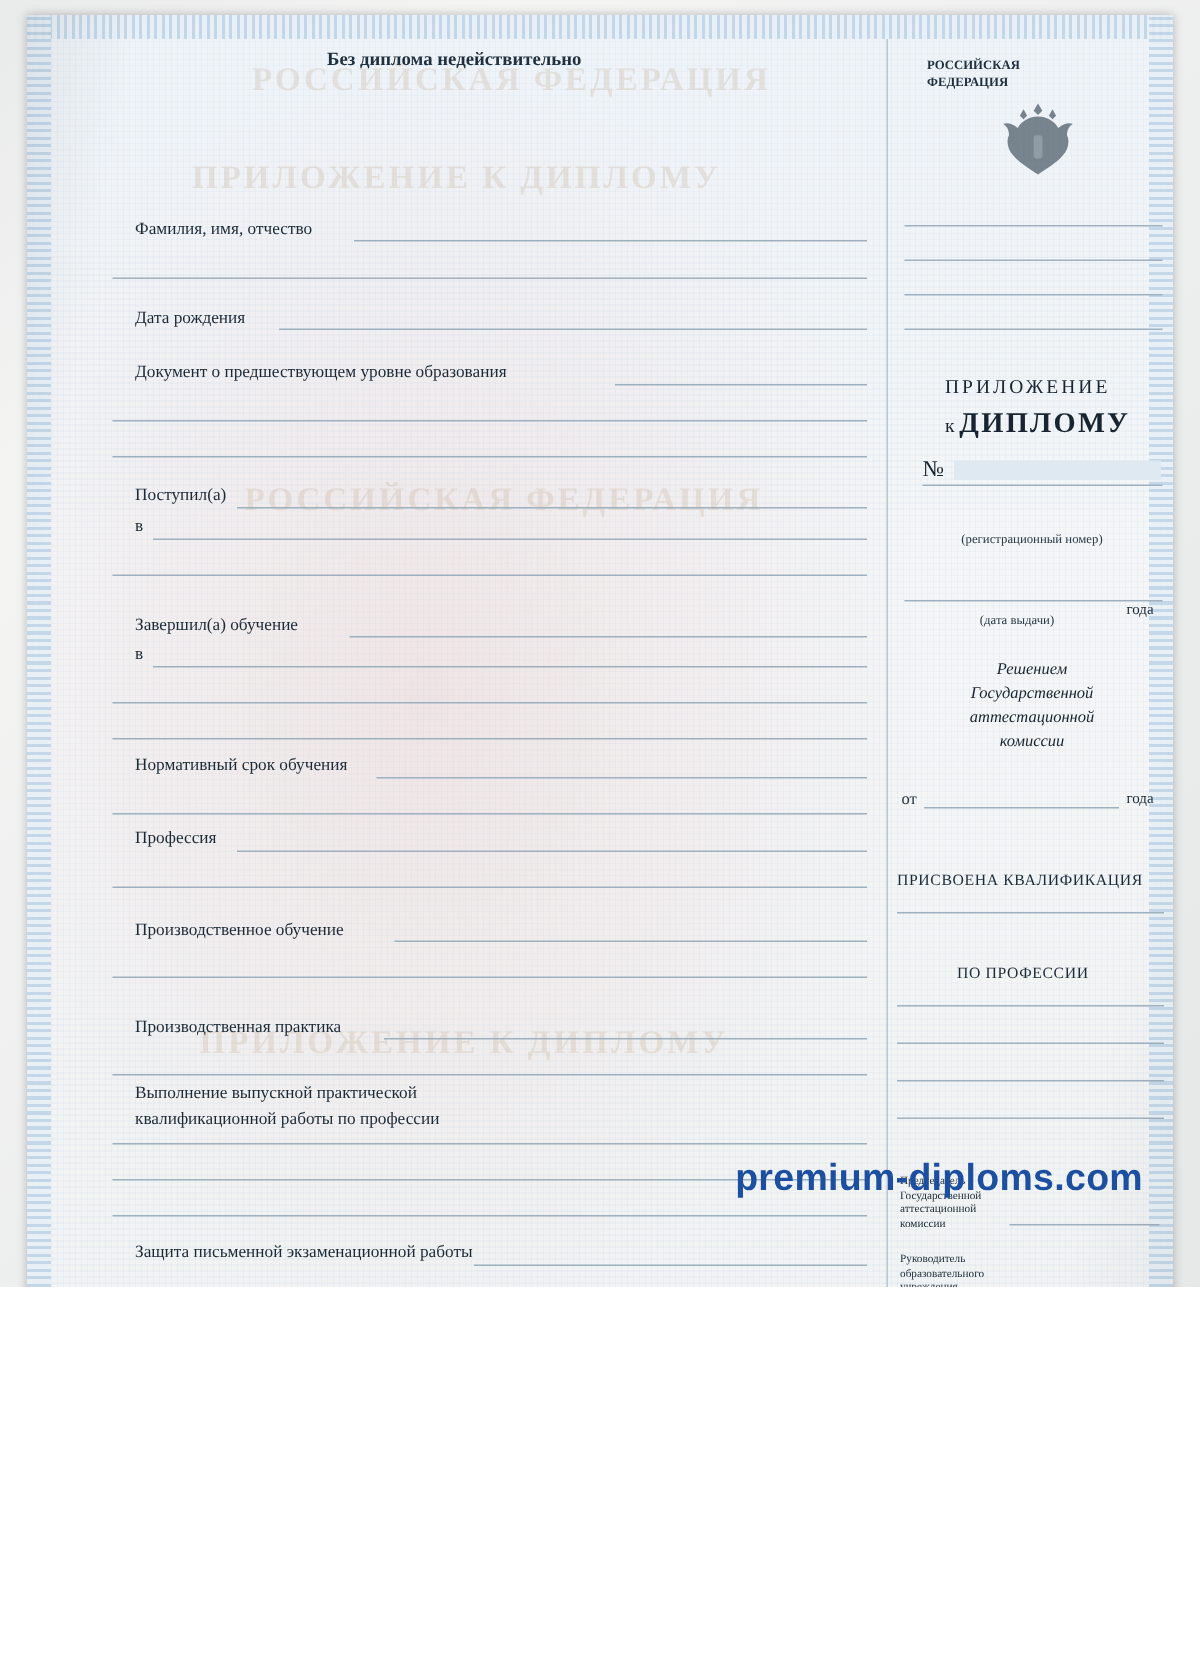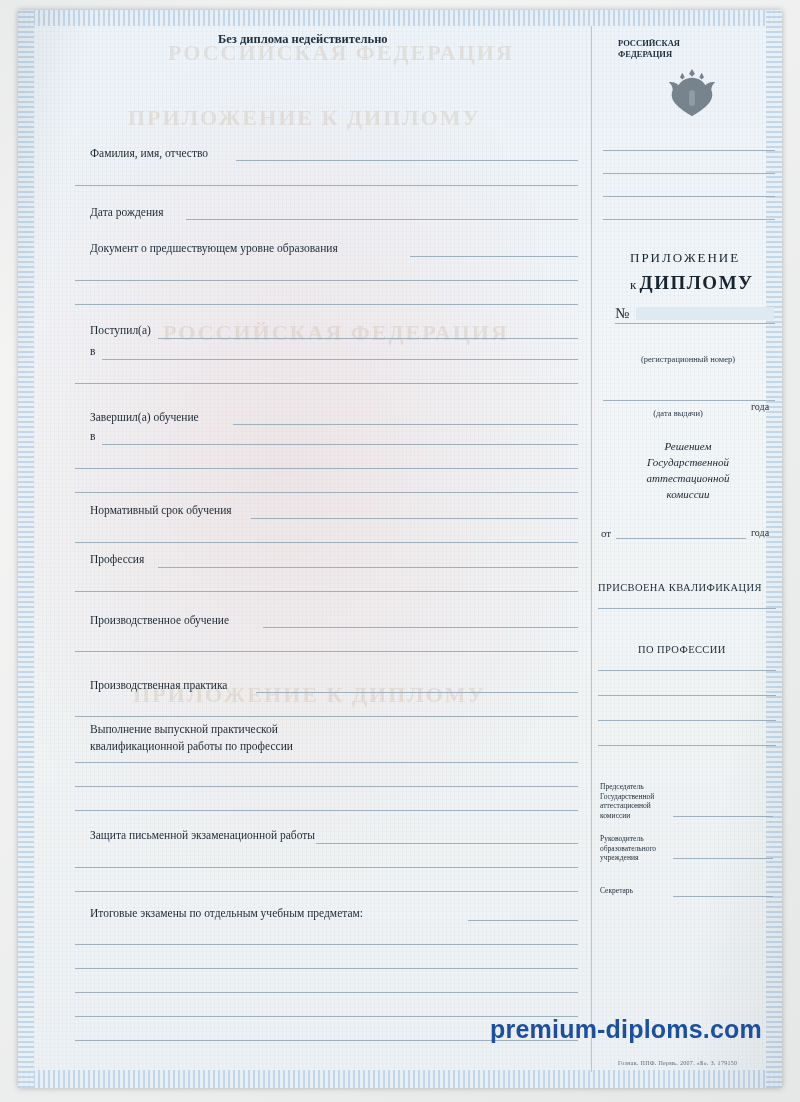--- a/index.html
+++ b/index.html
@@ -1,17 +1,17 @@
 <!DOCTYPE html>
 <html><head>
 <meta charset="utf-8">
 <style>
   html,body{margin:0;padding:0;background:#ffffff;}
   body{width:800px;height:1102px;font-family:"Liberation Serif",serif;}
-  #page{position:relative;width:800px;height:1102px;overflow:hidden;background:#f2f2f0;}
+  #page{position:relative;width:800px;height:858px;overflow:hidden;background:#f2f2f0;}
 
   
   .scan-bg{position:absolute;inset:0;background:
       linear-gradient(135deg,#e9eaea 0%,#f4f4f3 20%,#eceded 60%,#e6e7e7 100%);}
 
   
   .sheet{position:absolute;left:18px;top:10px;width:764px;height:1078px;
      background:#f7f9fb;
      box-shadow:0 0 6px rgba(0,0,0,.25);
      overflow:hidden;}

